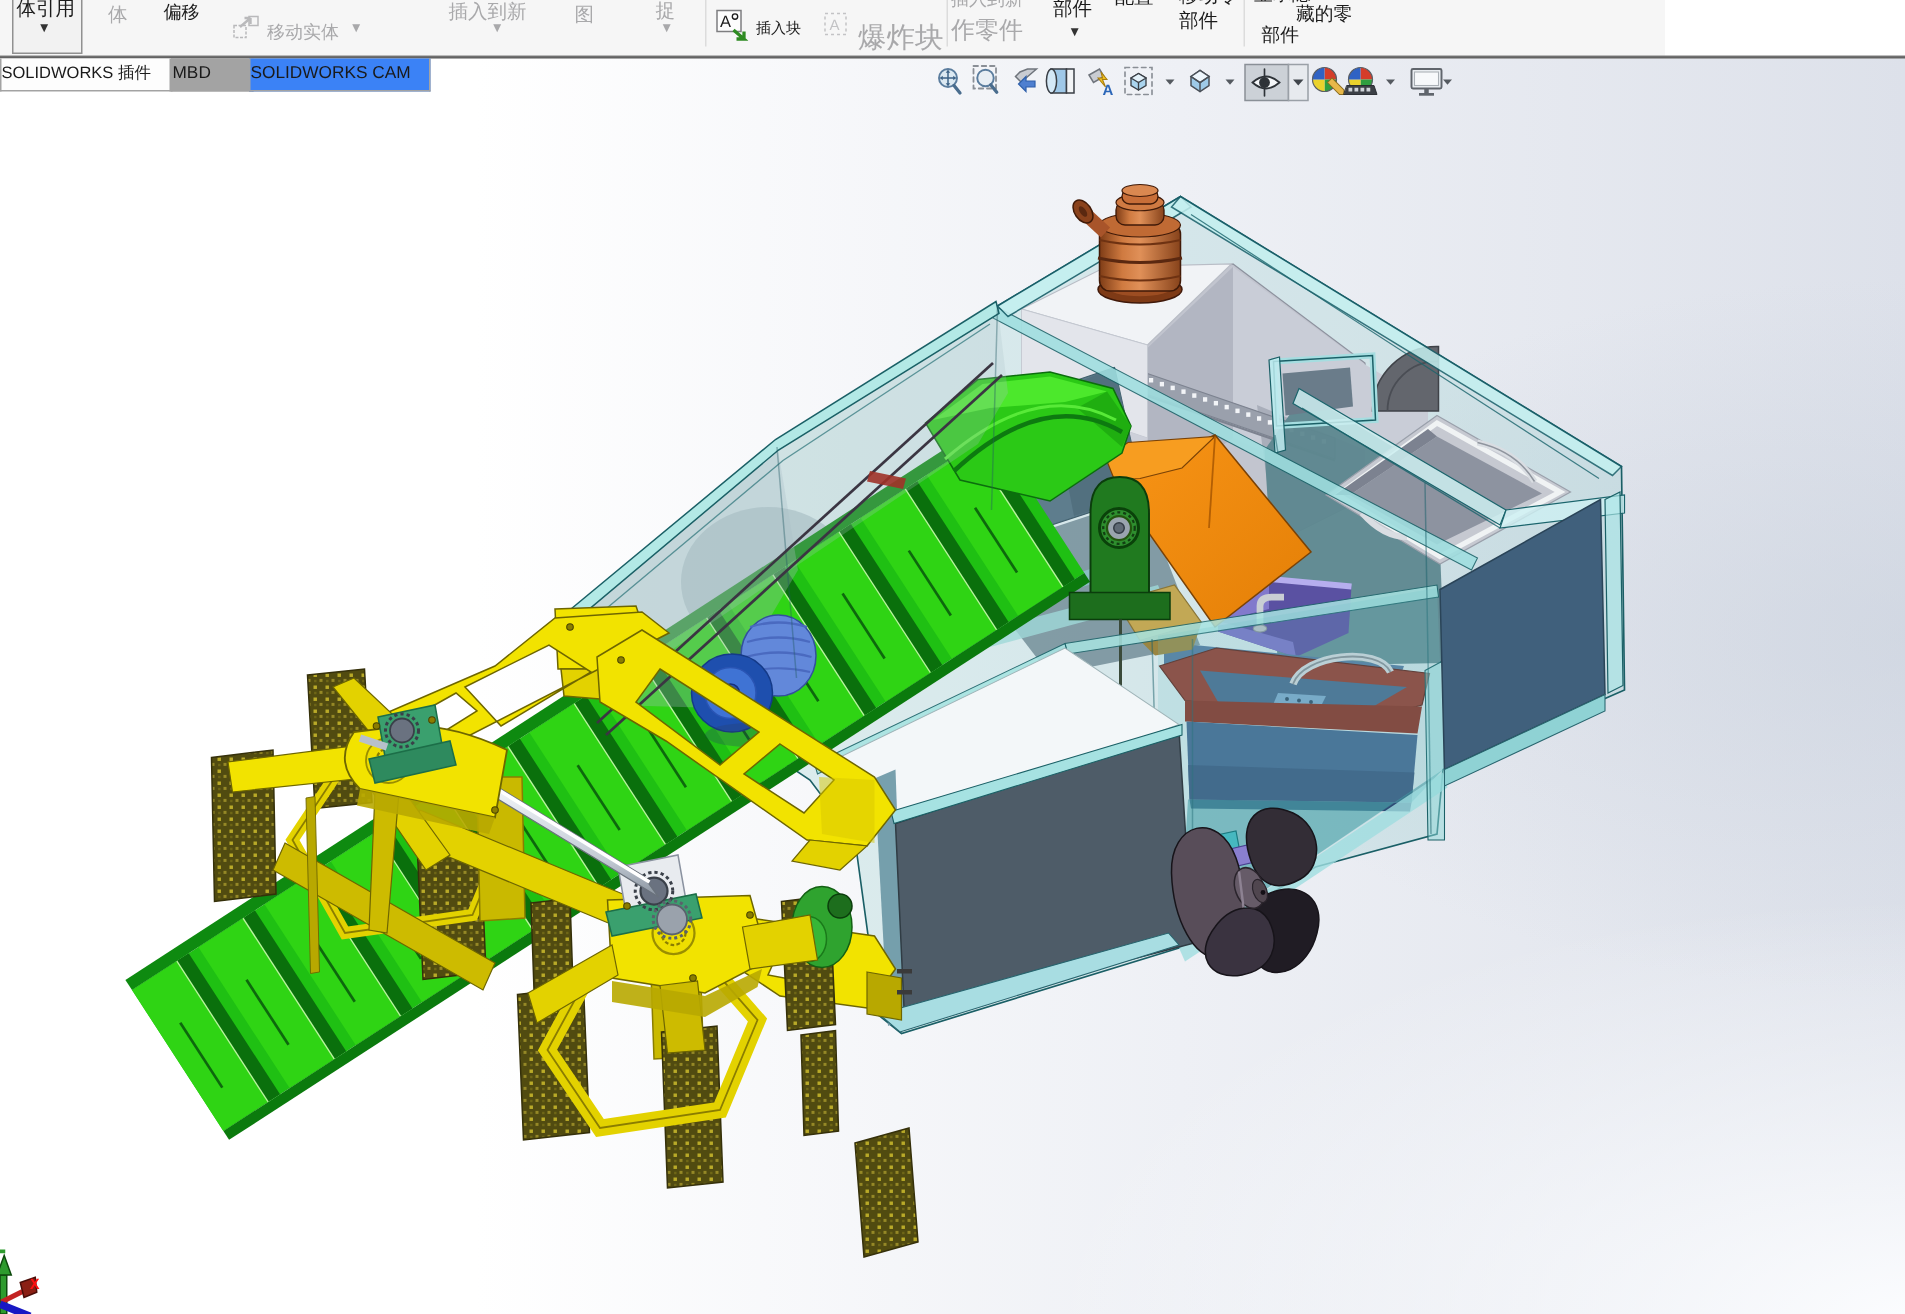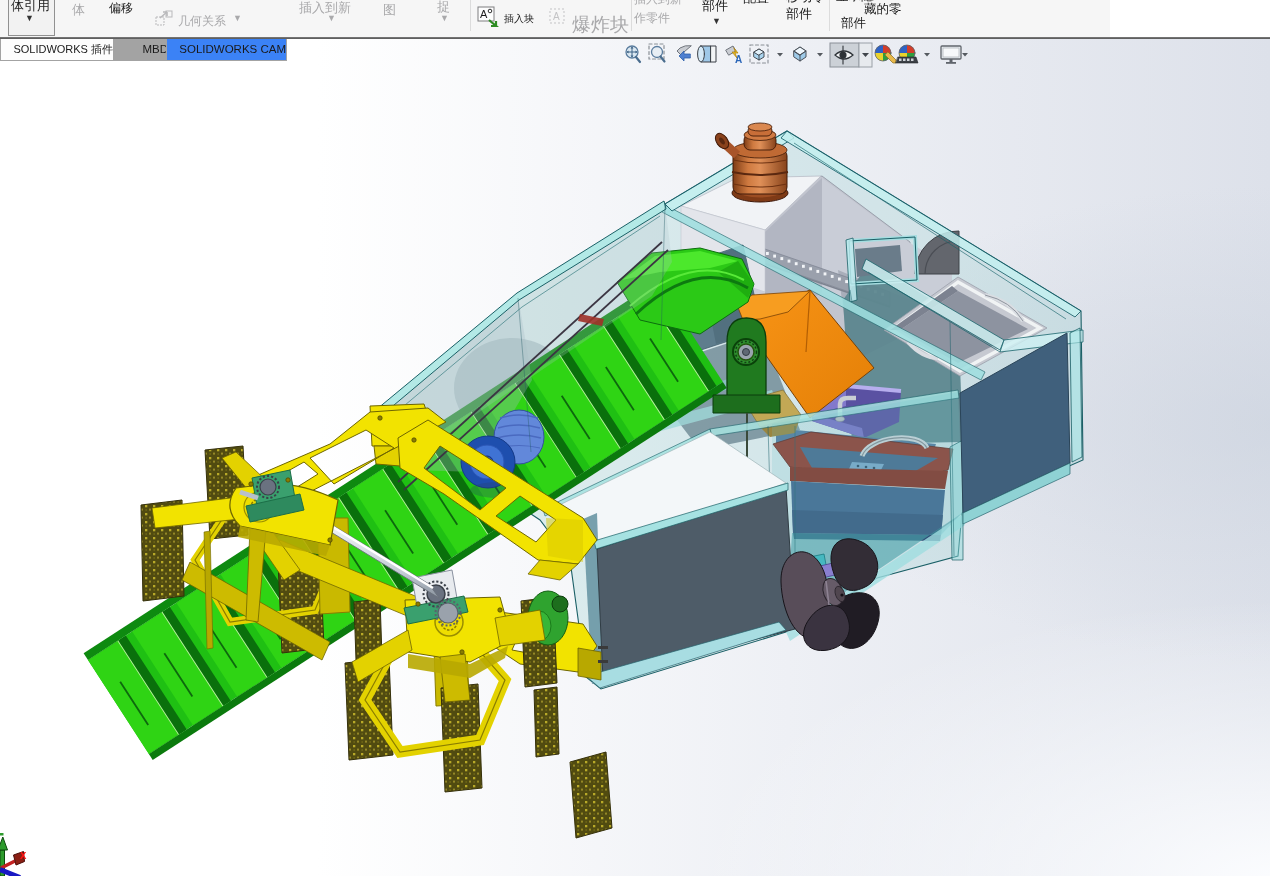--- a/index.html
+++ b/index.html
@@ -12,21 +12,21 @@
  linear-gradient(to right, #ffffff 25%, #eef0f5 62%, #dde1ea 100%);}
 #modelsvg{position:absolute;left:0;top:0;width:1270px;height:876px;}
 #row1{position:absolute;left:0;top:0;width:1110px;height:37px;background:#f6f6f6;overflow:hidden;}
 #darkline{position:absolute;left:0;top:37px;width:1270px;height:2px;background:linear-gradient(#7d7d7d,#565656);}
 .t{position:absolute;white-space:nowrap;}
 .gray{color:#a9a9ab;}
 .blk{color:#1b1b1b;}
 .sep{position:absolute;top:0;width:1px;height:31px;background:#dcdcdc;}
 #tabs{position:absolute;left:0;top:39px;height:22px;}
 .tab{position:absolute;top:0;height:21px;border:1px solid #a3a3a3;border-top:none;
-font-size:11.5px;color:#1a1a1a;text-align:right;line-height:21px;white-space:nowrap;overflow:hidden;}
+font-size:11.5px;color:#1a1a1a;text-align:left;line-height:21px;white-space:nowrap;overflow:hidden;}
 #hud{position:absolute;left:618px;top:41px;}
 </style>
 </head>
 <body>
 <div id="stage">
  <div id="viewport"></div>
  <svg id="modelsvg" viewBox="0 0 1270 876">
 <defs>
 <linearGradient id="gShaft" x1="0" y1="0" x2="0" y2="1">
 <stop offset="0" stop-color="#8f99a4"></stop>
@@ -346,21 +346,21 @@
   <div style="position:absolute;left:8px;top:-16px;width:45px;height:50px;border:1px solid #919191;background:#f2f2f2;"></div>
   <div class="t blk" style="left:11px;top:-3px;font-size:13px;">体引用</div>
   <div class="t" style="left:25px;top:13px;font-size:9px;color:#333;">▼</div>
   <div class="t gray" style="left:72px;top:1px;font-size:13px;">体</div>
   <div class="t blk" style="left:109px;top:0px;font-size:12px;">偏移</div>
   <svg class="t" style="left:155px;top:10px" width="18" height="16">
    <rect x="1" y="7" width="8" height="8" fill="none" stroke="#b9b9bb" stroke-dasharray="2 1"></rect>
    <path d="M5 8 L12 2 M12 2 L8 2 M12 2 L12 6" stroke="#b9b9bb" stroke-width="1.6" fill="none"></path>
    <rect x="11" y="1" width="6" height="6" fill="none" stroke="#b9b9bb"></rect>
   </svg>
-  <div class="t gray" style="left:178px;top:13px;font-size:12px;">几何关系</div>
+  <div class="t gray" style="left:178px;top:13px;font-size:12px;">移动实体</div>
   <div class="t gray" style="left:233px;top:13px;font-size:9px;">▼</div>
   <div class="t gray" style="left:299px;top:-1px;font-size:13px;">插入到新</div>
   <div class="t gray" style="left:327px;top:13px;font-size:9px;">▼</div>
   <div class="t gray" style="left:383px;top:1px;font-size:13px;">图</div>
   <div class="t gray" style="left:437px;top:-2px;font-size:13px;">捉</div>
   <div class="t gray" style="left:440px;top:13px;font-size:9px;">▼</div>
   <div class="sep" style="left:470px;"></div>
   <svg class="t" style="left:477px;top:6px" width="22" height="24">
    <rect x="1" y="1" width="16" height="14" fill="#fdfdfd" stroke="#7e7e80"></rect>
    <text x="3" y="12" font-size="11" fill="#1b1b1b" font-family="Liberation Sans">A</text>
@@ -368,21 +368,21 @@
    <path d="M12 14 L19 20 L14 20 L19 20 L19 15" stroke="#2e8b22" stroke-width="2.2" fill="none"></path>
   </svg>
   <div class="t blk" style="left:504px;top:12px;font-size:10px;">插入块</div>
   <svg class="t" style="left:548px;top:7px" width="20" height="20">
    <rect x="2" y="2" width="14" height="14" fill="none" stroke="#c3c3c5" stroke-dasharray="2 2"></rect>
    <text x="5" y="13" font-size="10" fill="#c3c3c5" font-family="Liberation Sans">A</text>
   </svg>
   <div class="t gray" style="left:572px;top:12px;font-size:19px;">爆炸块</div>
   <div class="sep" style="left:631px;"></div>
   <div class="t gray" style="left:634px;top:-9px;font-size:12px;">插入到新</div>
-  <div class="t gray" style="left:634px;top:10px;font-size:12px;">作零件</div>
+  <div class="t gray" style="left:634px;top:10px;font-size:16px;">作零件</div>
   <div class="t blk" style="left:702px;top:-3px;font-size:13px;">部件</div>
   <div class="t" style="left:712px;top:16px;font-size:9px;color:#333;">▼</div>
   <div class="t blk" style="left:743px;top:-11px;font-size:13px;">配置</div>
   <div class="t blk" style="left:786px;top:-12px;font-size:13px;">移动零</div>
   <div class="t blk" style="left:786px;top:5px;font-size:13px;">部件</div>
   <div class="sep" style="left:829px;"></div>
   <div class="t blk" style="left:836px;top:-12px;font-size:12.5px;">显示隐</div>
   <div class="t blk" style="left:836px;top:1px;font-size:12.5px;margin-left:28px;">藏的零</div>
   <div class="t blk" style="left:841px;top:15px;font-size:12.5px;">部件</div>
  </div>

